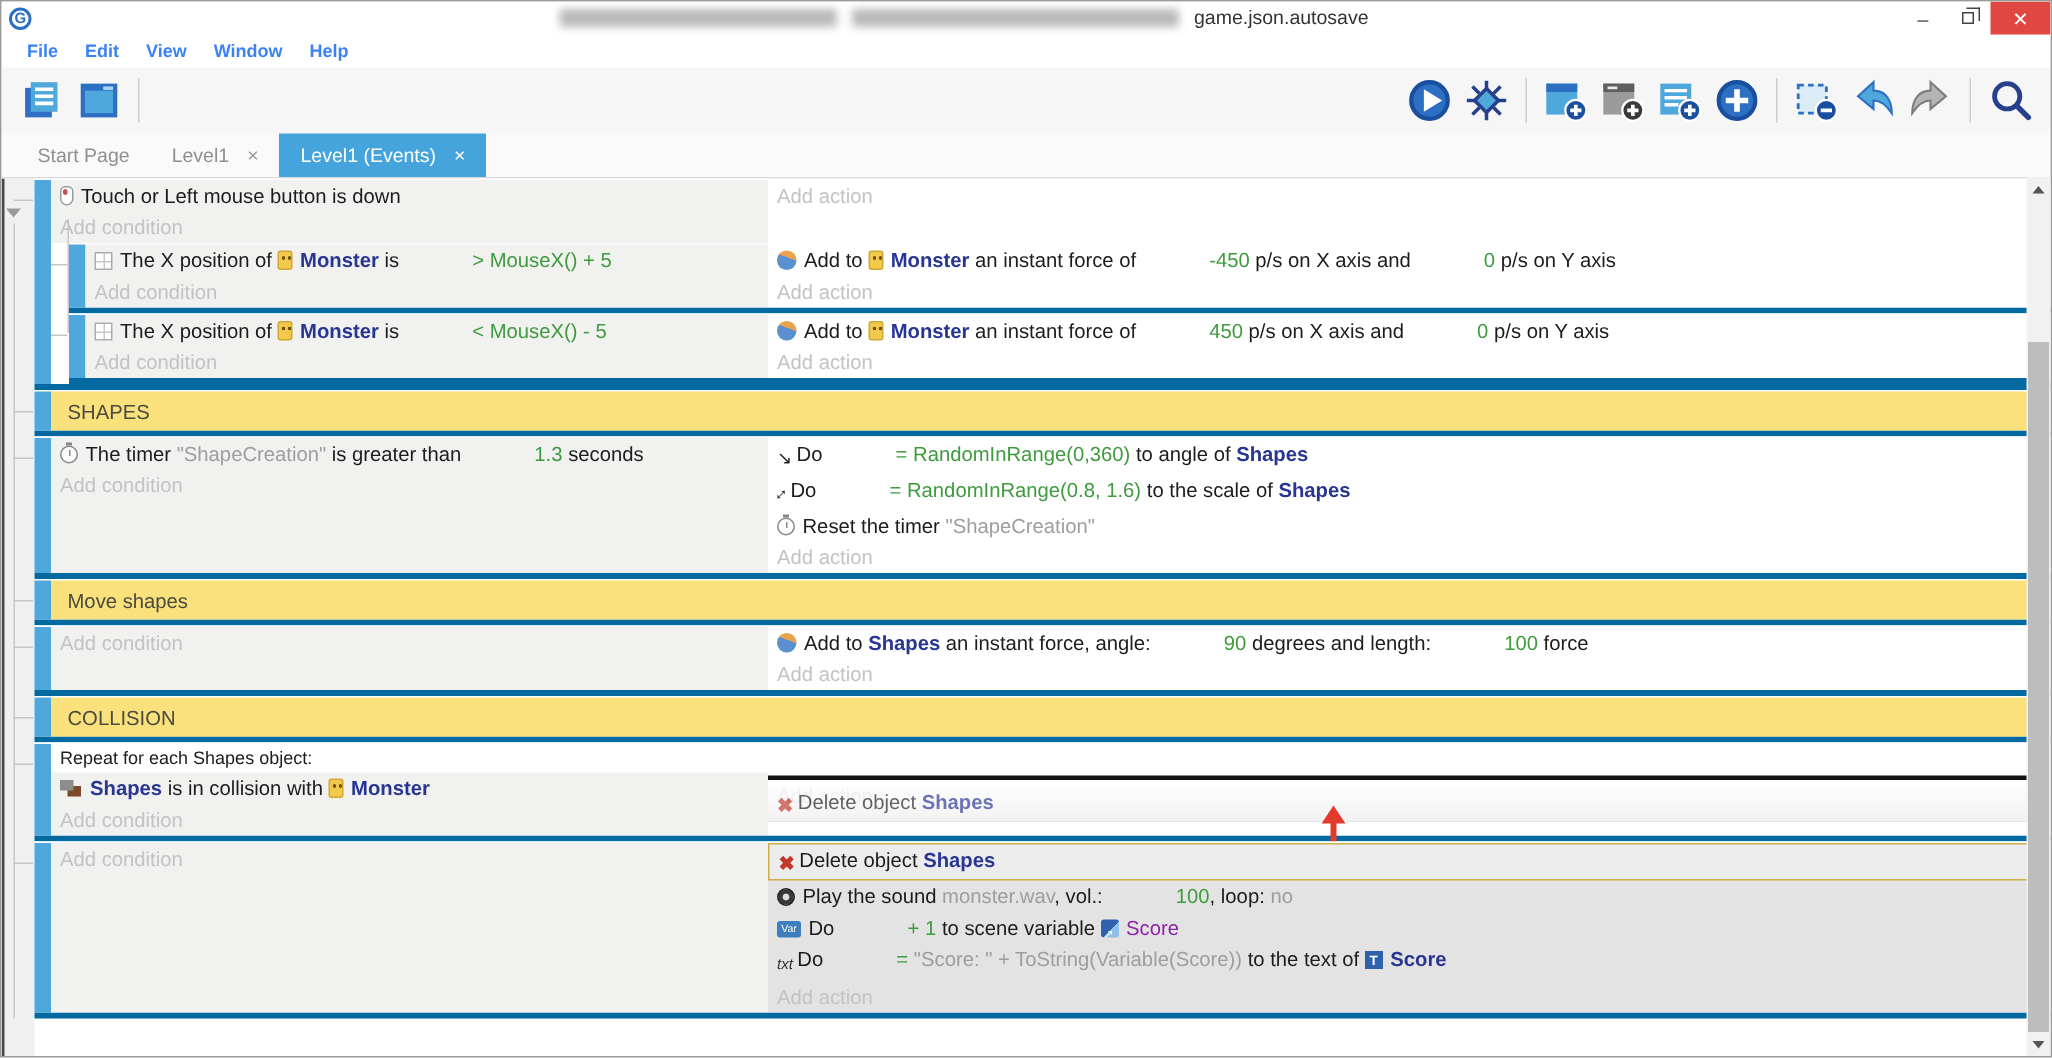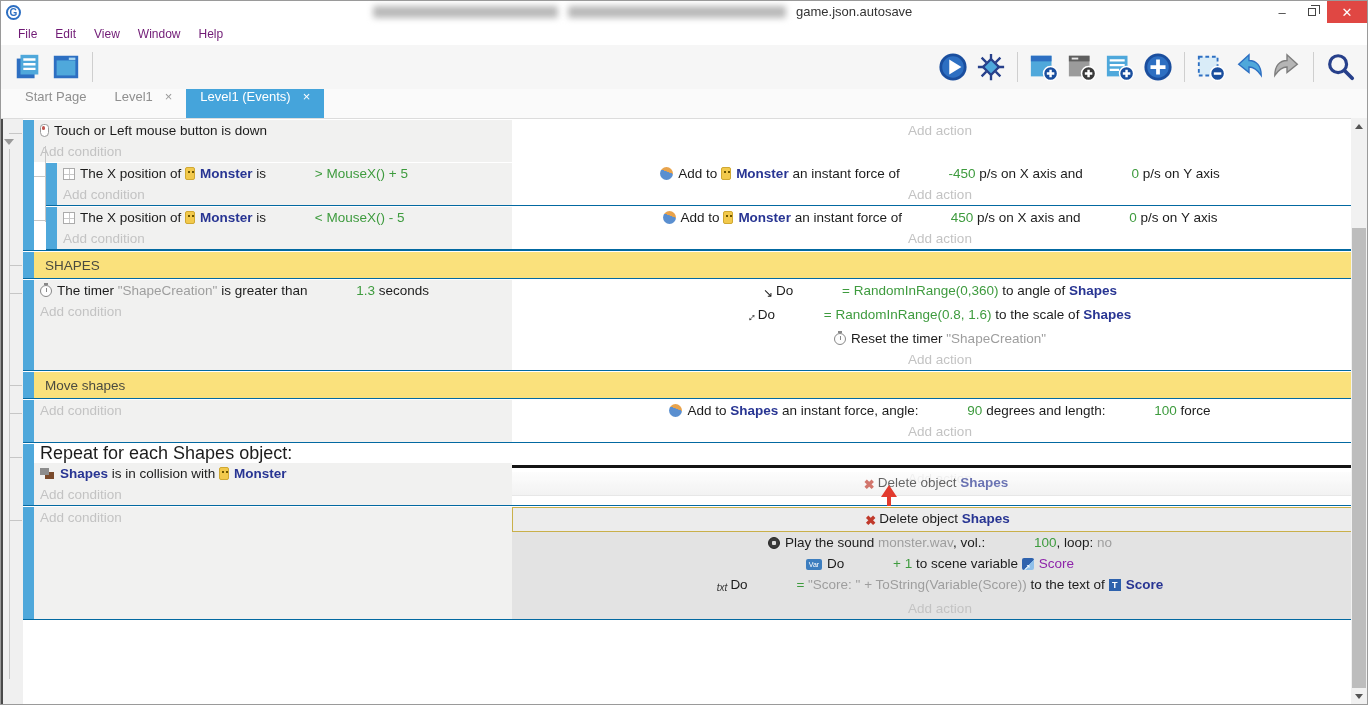--- a/index.html
+++ b/index.html
@@ -17,54 +17,54 @@
   .redacted { height:12px; background:#b9b9b9; border-radius:2px; filter:blur(3px); }
   .r1 { width:185px; } .r2 { width:218px; }
   .title-text { font-size:13px; color:#333; }
   .win-controls { position:absolute; right:0; top:0; height:22px; display:flex; }
   .win-btn { width:30px; height:22px; display:flex; align-items:center; justify-content:center; color:#444; font-size:13px; }
   .restore-glyph { width:8px; height:8px; border:1px solid #444; position:relative; background:#fff; }
   .restore-glyph::before { content:""; position:absolute; left:2px; top:-4px; width:8px; height:8px; border:1px solid #444; border-bottom:none; border-left:none; }
   .close-btn { width:40px; background:#E04743; color:#fff; font-size:13px; }
   
   .menubar { height:22px; display:flex; align-items:center; padding-left:8px; background:#fff; }
-  .menu-item { font-size:12px; color:#701a75; padding:0 9px; line-height:22px; }
+  .menu-item { font-size:12px; color:#3b82f6; padding:0 9px; line-height:22px;font-weight:bold; }
   
   .toolbar { height:44px; display:flex; align-items:center; background:#f6f6f6; padding:0 8px; }
   .tb-icon { width:30px; height:30px; margin:0 4px; flex:none; }
   .tb-icon svg { width:100%; height:100%; display:block; }
   .tb-div { width:1px; height:30px; background:#cfcfcf; margin:0 7px; flex:none; }
   .tb-right { margin-left:auto; display:flex; align-items:center; }
   
   .tabbar { height:29px; display:flex; align-items:stretch; background:#fafafa; padding-left:10px; }
-  .tab { display:flex; gap:12px; padding:0 14px; font-size:13px; color:#8f8f8f; }
+  .tab { display:flex; align-items:center; gap:12px; padding:0 14px; font-size:13px; color:#8f8f8f; }
   .tab .tab-close { font-size:13px; color:#9a9a9a; }
   .tab.active { background:#45A4DB; color:#fff; }
   .tab.active .tab-close { color:#fff; }
   
   .sheet { position:relative; height:588px; background:#fff; padding-left:22px; overflow:hidden; border-top:1px solid #dcdcdc; }
   .gutter { position:absolute; left:2px; top:0; bottom:0; width:20px; background:#f0f0f0; }
   .left-edge { position:absolute; left:0; top:0; bottom:0; width:2px; background:#4a4a4a; }
   .gutter-vline { position:absolute; left:8px; top:30px; height:530px; width:1px; background:#c6c6c6; }
   .collapse-arrow { position:absolute; left:3px; top:20px; width:0; height:0;
     border-left:5px solid transparent; border-right:5px solid transparent; border-top:6px solid #9a9a9a; }
-  .event { position:relative; display:flex; border-bottom:1px solid #0369a1; border-top:1px solid #fff; background:#fff; }
+  .event { position:relative; display:flex; border-bottom:4px solid #0369a1; border-top:1px solid #fff; background:#fff; }
   .event.top::before { content:""; position:absolute; left:-14px; top:13px; width:13px; height:1px; background:#c6c6c6; }
   .bar { width:11px; flex:none; background:#4FA8DB; }
   .ebody { flex:1; display:flex; flex-direction:column; min-width:0; }
   .cols { display:flex; flex:1; }
   .cond-col { width:478px; flex:none; background:#f1f1f0; }
   .subs .cond-col { width:455px; }
-  .act-col { flex:1; min-width:0; background:#fff; position:relative;text-align:center; }
+  .act-col { flex:1; min-width:0; background:#fff; position:relative; }
   .act-col.selected { background:#e3e3e3; }
   .row { min-height:21px; line-height:21px; padding:0 5px 0 6px; font-size:13.5px; }
   .row.add { color:#c3c3c3; }
   .row.bordered { border:1px solid #C9B04A; margin-right:5px; background:#ececec; }
   .group-row { flex:1; background:#FAE17C; padding:6px 11px 5px; font-size:13.5px; color:#4b4b40; }
-  .repeat-header { line-height:19px; padding:0 6px; font-size:18px; background:#fff; }
+  .repeat-header { line-height:19px; padding:0 6px; font-size:12px; background:#fff; }
   .subs { padding-left:12px; position:relative; background:#fff; }
   .subs::before { content:""; position:absolute; left:11px; top:-16px; height:76px; width:1px; background:#c6c6c6; }
   .subs .event::before { content:""; position:absolute; left:-12px; top:13px; width:11px; height:1px; background:#c6c6c6; }
   .seg-obj { color:#283593; font-weight:bold; }
   .seg-num { color:#3E9B3E;margin-left:45px; }
   .seg-str { color:#9E9E9E; }
   .seg-var { color:#8E24AA; }
   .drop-line { height:3px; background:#141414; margin:2px 8px 0 0; }
   .ghost { position:absolute; left:0; right:8px; top:9px; opacity:.8;
     background:linear-gradient(#fdfdfd,#f0f0f0); border-bottom:1px solid #e2e2e2; }
@@ -337,20 +337,26 @@
             <div class="act-col">
               <div class="row"><span class="icon icon-force"></span><span class="seg-plain">Add to </span><span class="seg-obj">Shapes</span><span class="seg-plain"> an instant force, angle: </span><span class="seg-num">90</span><span class="seg-plain"> degrees and length: </span><span class="seg-num">100</span><span class="seg-plain"> force</span></div>
               <div class="row add">Add action</div>
             </div>
           </div>
         </div>
       </div>
       <div class="event top">
         <div class="bar"></div>
         <div class="ebody">
+          <div class="group-row">COLLISION</div>
+        </div>
+      </div>
+      <div class="event top">
+        <div class="bar"></div>
+        <div class="ebody">
           <div class="repeat-header">Repeat for each Shapes object:</div>
           <div class="cols">
             <div class="cond-col">
               <div class="row"><span class="icon icon-collision"></span><span class="seg-obj">Shapes</span><span class="seg-plain"> is in collision with </span><span class="icon icon-monster"></span><span class="seg-obj">Monster</span></div>
               <div class="row add">Add condition</div>
             </div>
             <div class="act-col">
               <div class="drop-line"></div>
               <div class="row add">Add action</div>
               <div class="row ghost"><span class="icon icon-delete"></span><span class="seg-plain">Delete object </span><span class="seg-obj">Shapes</span></div>

